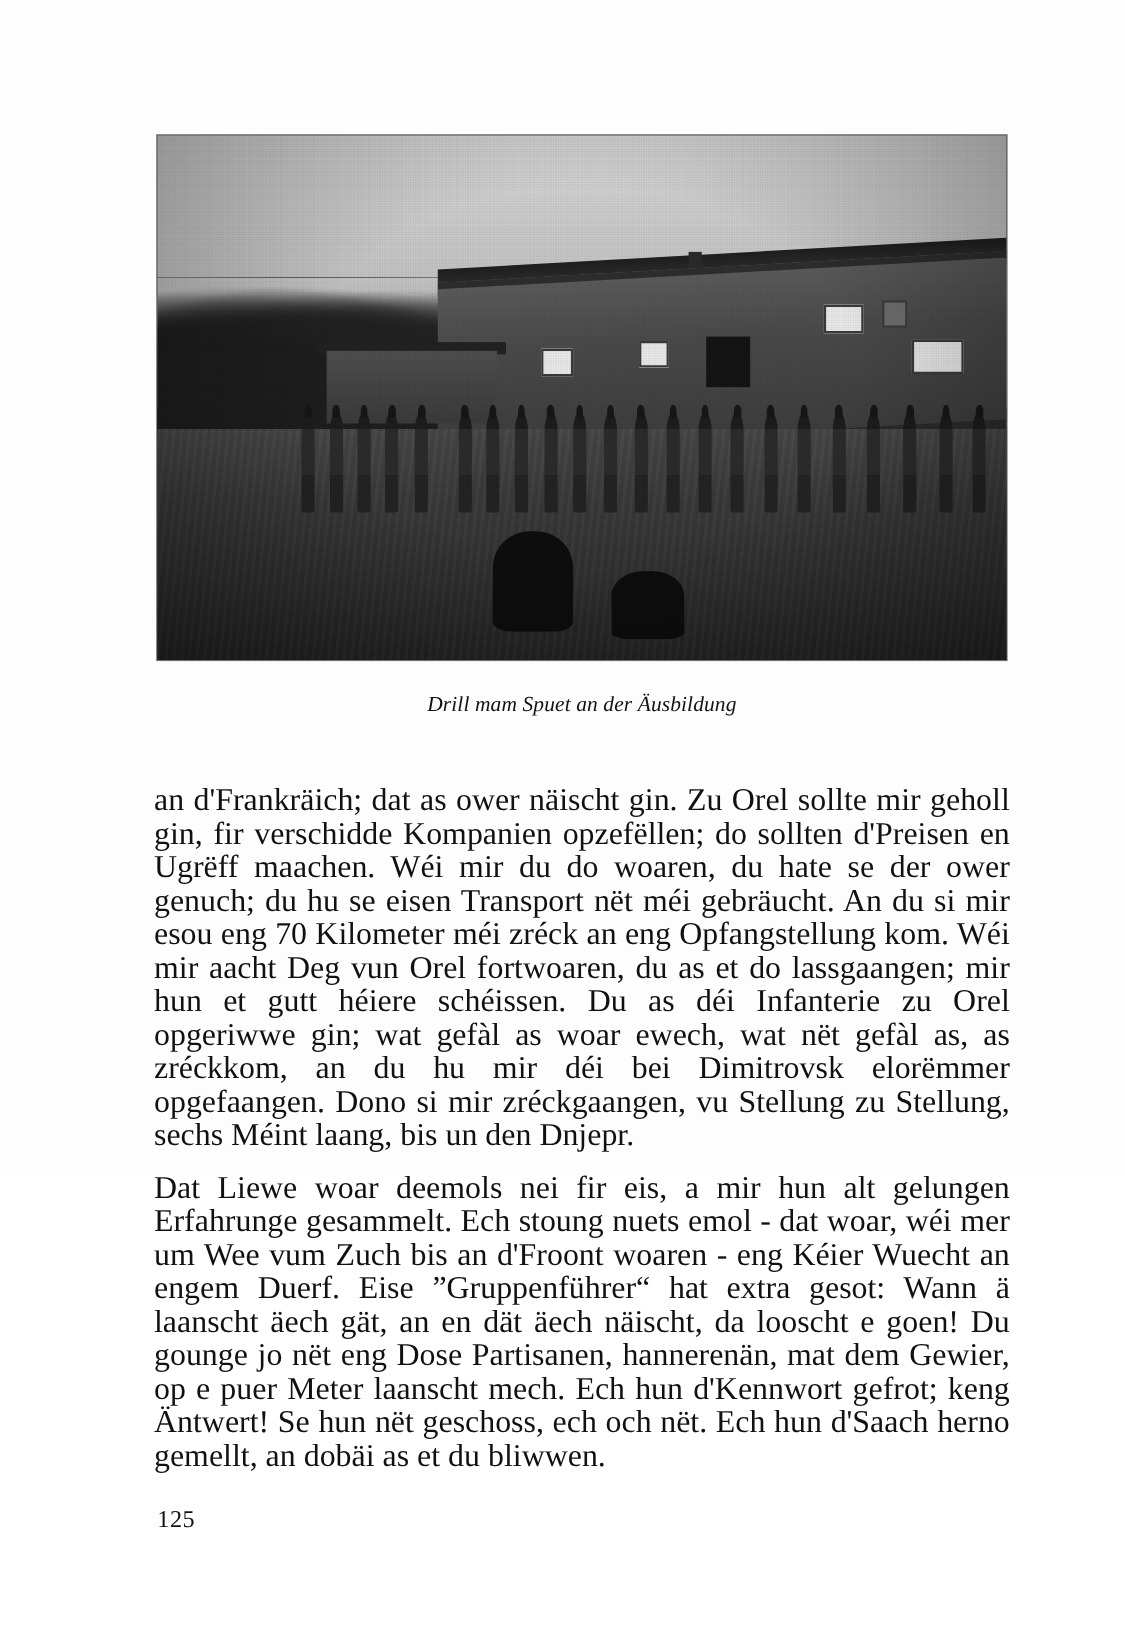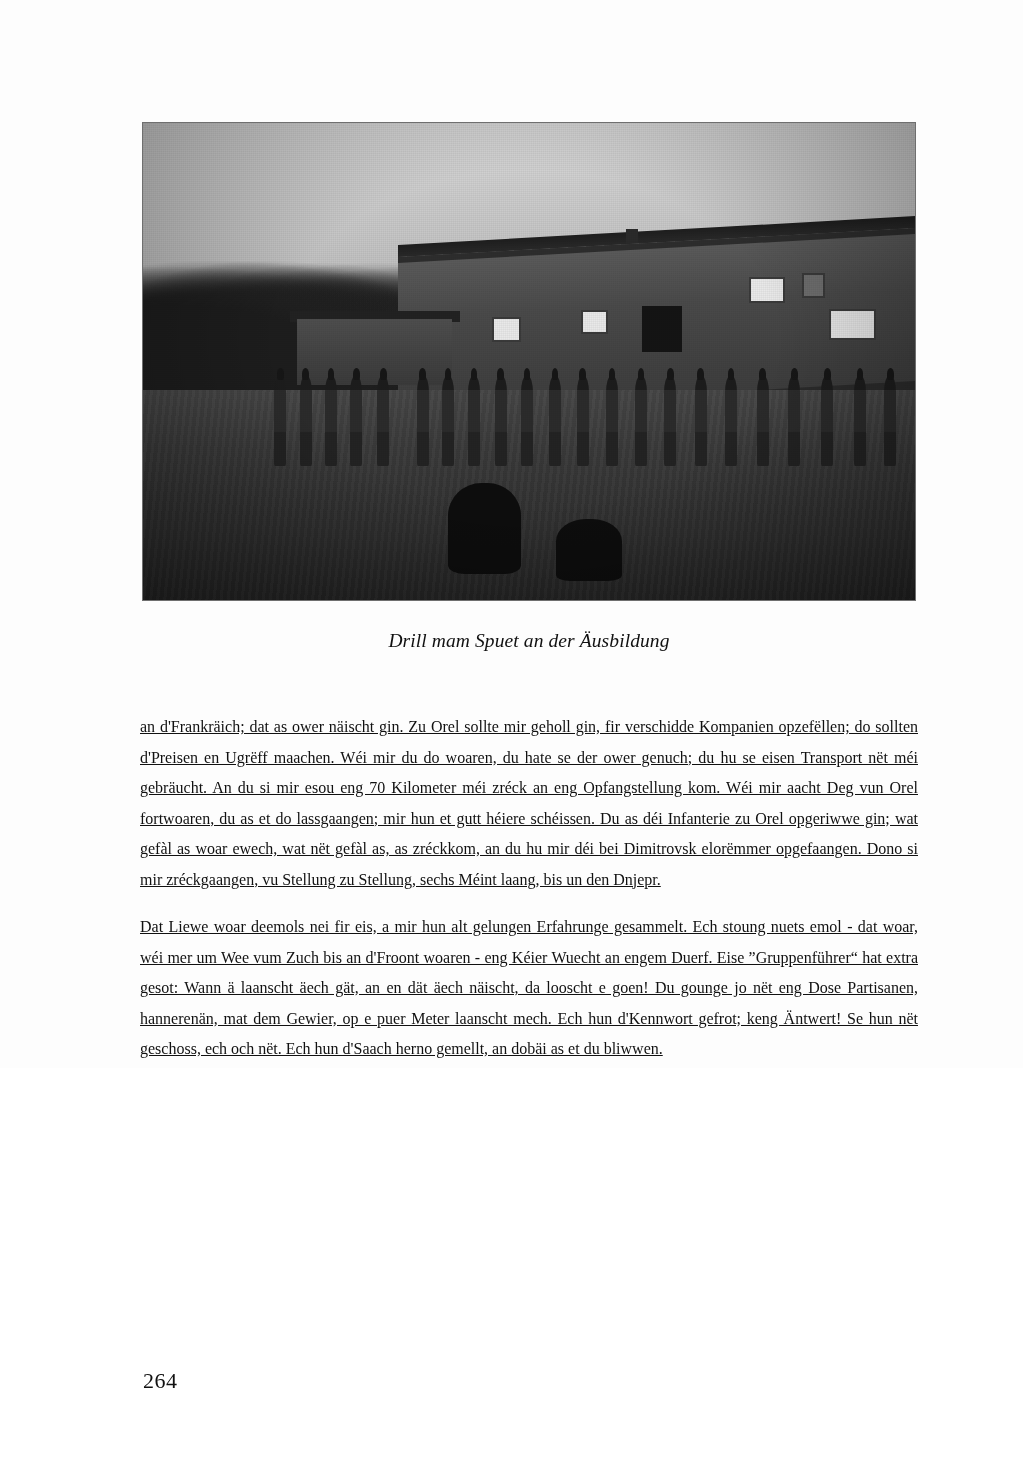--- a/index.html
+++ b/index.html
@@ -186,26 +186,25 @@
 
   
   .body {
     position: absolute;
     left: 140px;
     top: 712px;
     width: 778px;
   }
   .body p {
     margin: 0 0 17px 0;
-    font-size: 16px;
+    font-size: 29px;
     line-height: 30.5px;
     text-align: justify;
     text-justify: inter-word;
     hyphens: manual;
-    text-decoration: underline;
   }
   .body p.tight { margin-bottom: 16px; }
   .folio {
     position: absolute;
     left: 143px;
     top: 1368px;
     font-size: 22px;
     letter-spacing: .5px;
   }
 </style>
@@ -268,14 +267,14 @@
     </div>
   </div>
 
   <div class="caption">Drill mam Spuet an der Äusbildung</div>
 
   <div class="body">
     <p>an d'Frankräich; dat as ower näischt gin. Zu Orel sollte mir geholl gin, fir verschidde Kompanien opzefëllen; do sollten d'Preisen en Ugrëff maachen. Wéi mir du do woaren, du hate se der ower genuch; du hu se eisen Transport nët méi gebräucht. An du si mir esou eng 70 Kilometer méi zréck an eng Opfangstellung kom. Wéi mir aacht Deg vun Orel fortwoaren, du as et do lassgaangen; mir hun et gutt héiere schéissen. Du as déi Infanterie zu Orel opgeriwwe gin; wat gefàl as woar ewech, wat nët gefàl as, as zréckkom, an du hu mir déi bei Dimitrovsk elorëmmer opgefaangen. Dono si mir zréckgaangen, vu Stellung zu Stellung, sechs Méint laang, bis un den Dnjepr.</p>
     <p class="tight">Dat Liewe woar deemols nei fir eis, a mir hun alt gelungen Erfahrunge gesammelt. Ech stoung nuets emol - dat woar, wéi mer um Wee vum Zuch bis an d'Froont woaren - eng Kéier Wuecht an engem Duerf. Eise ”Gruppenführer“ hat extra gesot: Wann ä laanscht äech gät, an en dät äech näischt, da looscht e goen! Du gounge jo nët eng Dose Partisanen, hannerenän, mat dem Gewier, op e puer Meter laanscht mech. Ech hun d'Kennwort gefrot; keng Äntwert! Se hun nët geschoss, ech och nët. Ech hun d'Saach herno gemellt, an dobäi as et du bliwwen.</p>
   </div>
 
-  <div class="folio">264</div>
+  <div class="folio">125</div>
 </div>
 
 </body></html>

